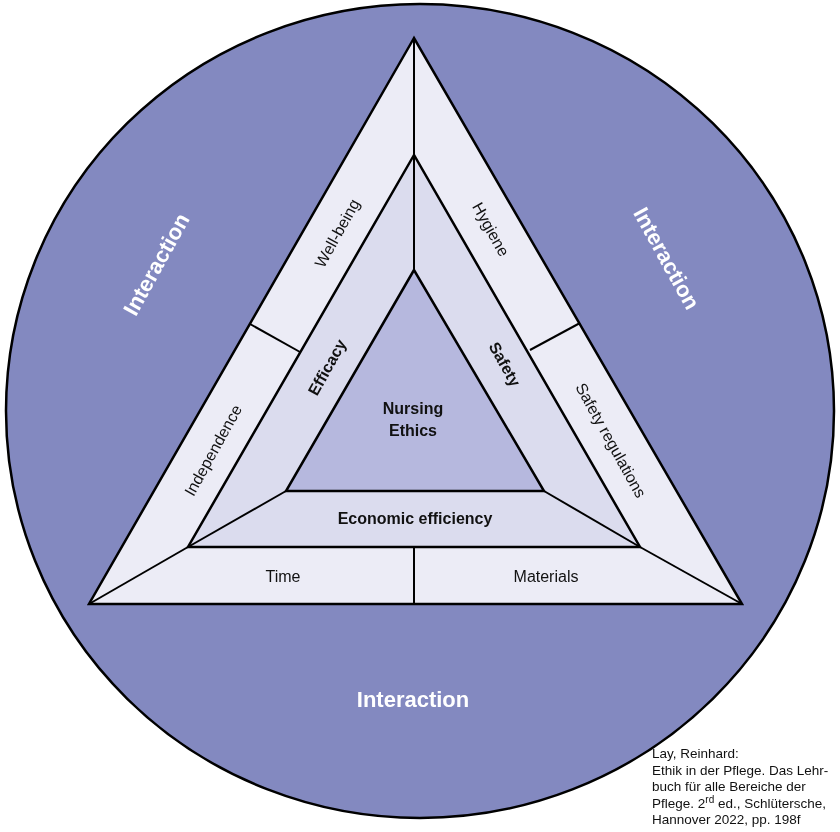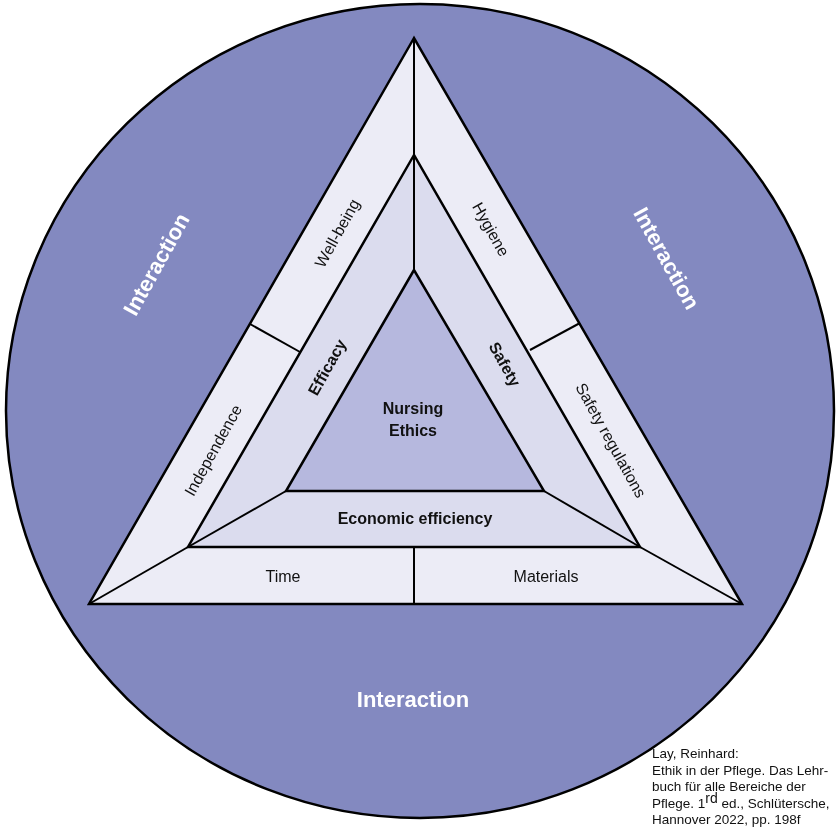--- a/index.html
+++ b/index.html
@@ -6,21 +6,21 @@
   body { width: 840px; height: 832px; position: relative; overflow: hidden; }
   svg { position: absolute; left: 0; top: 0; }
   .lbl { font-family: "Liberation Sans", sans-serif; fill: #111; }
   .reg { font-size: 16px; }
   .bold { font-size: 16px; font-weight: bold; }
   .inter { font-family: "Liberation Sans", sans-serif; font-size: 22px; font-weight: bold; fill: #ffffff; }
   .citation {
     position: absolute; left: 652px; top: 746px; width: 190px;
     font-family: "Liberation Sans", sans-serif; font-size: 13.5px; line-height: 16.5px; color: #111;
   }
-  .citation sup { font-size: 14px; line-height: 0; }
+  .citation sup { font-size: 10px; line-height: 0; }
 </style>
 </head>
 <body>
 
 <svg width="840" height="832" viewBox="0 0 840 832">
 
   <ellipse class="fill-circle" cx="420" cy="411" rx="414" ry="407" stroke="#000" stroke-width="2.5" fill="#8389C0"></ellipse>
 
   <polygon class="fill-outer" points="414,38 89,604 742,604" stroke="#000" stroke-width="2.5" stroke-linejoin="miter" fill="#ECECF6"></polygon>
 
@@ -53,15 +53,15 @@
   <text class="lbl bold" text-anchor="middle" x="415" y="524">Economic efficiency</text>
 
   <text class="lbl bold" text-anchor="middle" x="413" y="414">Nursing</text>
   <text class="lbl bold" text-anchor="middle" x="413" y="436">Ethics</text>
 </svg>
 
 <div class="citation">
   <div>Lay, Reinhard:</div>
   <div>Ethik in der Pflege. Das Lehr-</div>
   <div>buch für alle Bereiche der</div>
-  <div><span>Pflege. 1</span><sup>rd</sup><span> ed., Schlütersche,</span></div>
+  <div><span>Pflege. 2</span><sup>rd</sup><span> ed., Schlütersche,</span></div>
   <div>Hannover 2022, pp. 198f</div>
 </div>
 
 </body></html>

